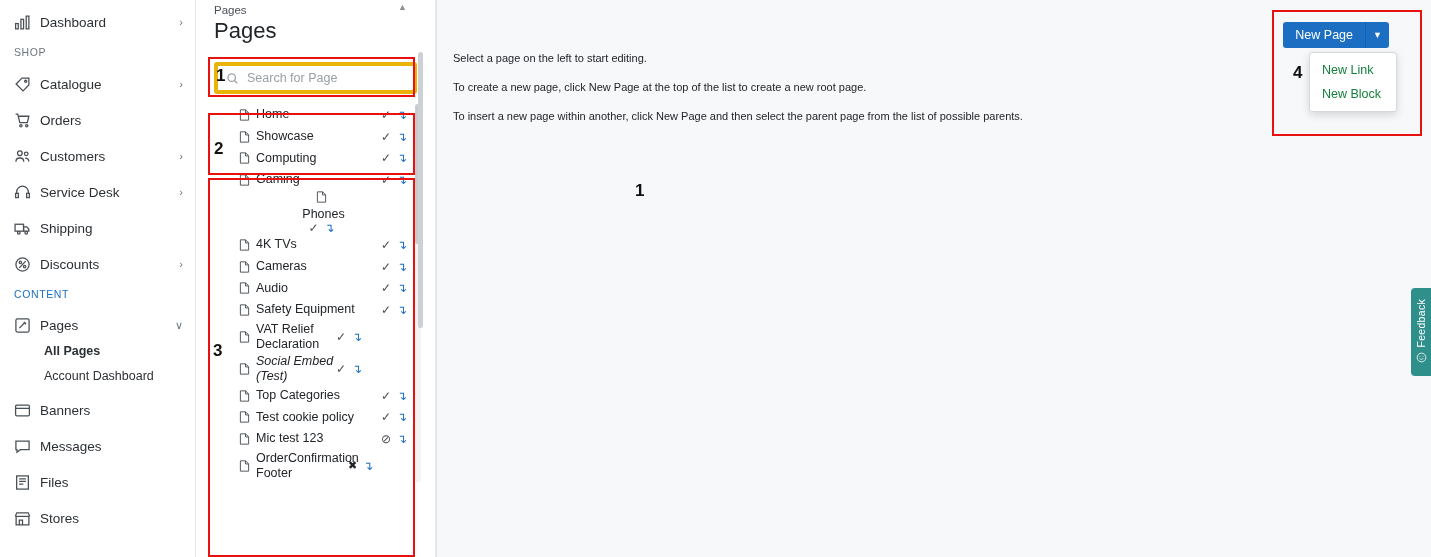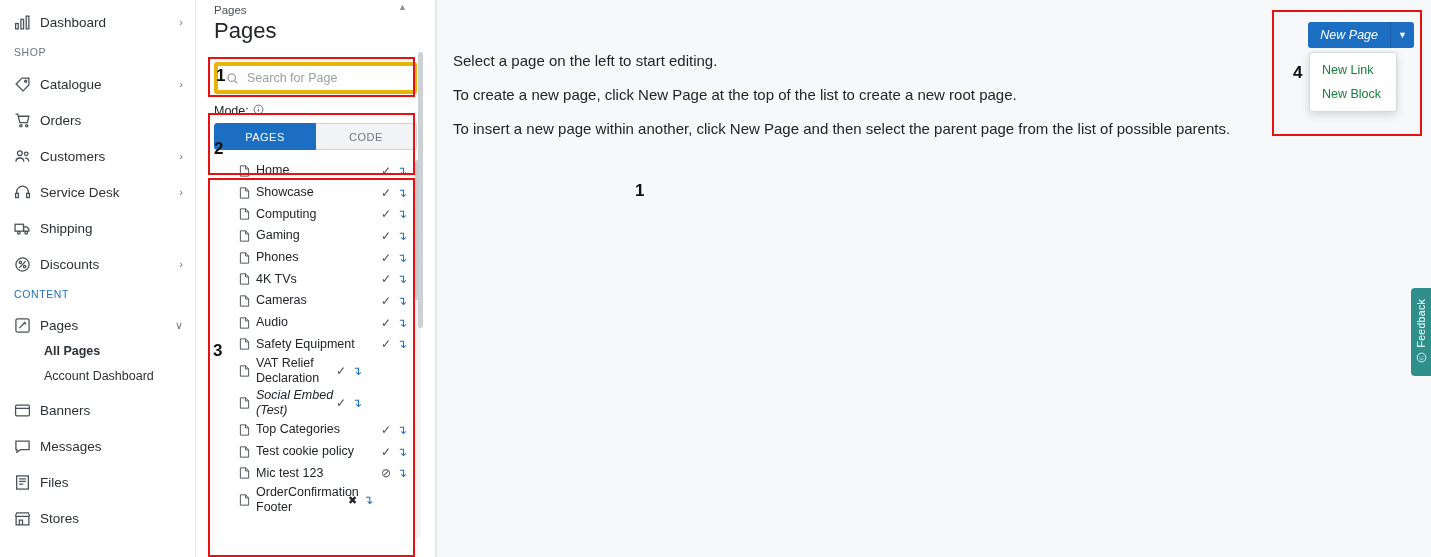--- a/index.html
+++ b/index.html
@@ -204,39 +204,38 @@
   
   .main {
     flex: 1;
     height: 557px;
     background: #f7f8fa;
     position: relative;
     border-left: 1px solid #e3e6ea;
   }
   .main-inner { padding: 52px 0 0 16px; }
   .main-line {
-    font-size: 15px;
+    font-size: 11px;
     color: #212529;
     margin-bottom: 17px;
   }
   .bigmark {
     position: absolute;
     font-weight: bold;
     font-size: 17px;
     color: #111;
   }
 
   
   .newpage-group {
     position: absolute;
     top: 22px;
-    right: 17px;
+    right: 42px;
     display: flex;
     z-index: 5;
-    font-style: italic;
   }
   .newpage-btn {
     background: #1b6ec2;
     color: #fff;
     font-size: 12.5px;
     height: 26px;
     padding: 0 12px;
     display: flex;
     align-items: center;
     border-radius: 3px 0 0 3px;
@@ -501,36 +500,20 @@
         <span style="display:flex;margin-right:6px;">
           <svg width="13" height="13" viewBox="0 0 16 16" fill="none" stroke="#9aa0a6" stroke-width="1.6">
               <circle cx="7" cy="7" r="4.6"></circle>
               <path d="M10.4 10.4 14 14"></path>
             </svg>
         </span>
         <input type="text" placeholder="Search for Page" style="">
       </div>
     </div>
 
-    <div class="modewrap">
-      <div class="modelabel">
-        <span>Mode:</span>
-        <span>
-          <svg width="11" height="11" viewBox="0 0 16 16" fill="none" stroke="#495057" stroke-width="1.2">
-              <circle cx="8" cy="8" r="6.4"></circle>
-              <path d="M8 7v4.2"></path>
-              <circle cx="8" cy="4.6" r=".7" fill="#495057" stroke="none"></circle>
-            </svg>
-        </span>
-      </div>
-      <div class="modebtns">
-        <div class="modebtn on">PAGES</div>
-        <div class="modebtn off">CODE</div>
-      </div>
-    </div>
 
     <div class="tree">
       <div class="tree-track"></div>
       <div class="tree-scroll"></div>
 
       <div class="tree-row" style="padding-left:22px;">
         <span class="pgico">
             <svg width="11" height="12" viewBox="0 0 12 14" fill="none" stroke="#495057" stroke-width="1.1">
               <path d="M1.2 1h6l3.6 3.4V13H1.2z"></path>
               <path d="M7.2 1v3.6h3.6"></path>
@@ -578,21 +561,21 @@
               <path d="M7.2 1v3.6h3.6"></path>
             </svg>
           </span>
         <span class="pgname">Gaming</span>
         <span class="marks">
           <span class="mk ok">✓</span>
           <span class="mk link">↴</span>
         </span>
       </div>
 
-      <div class="tree-row" style="padding-left:22px;">
+      <div class="tree-row" style="padding-left:22px;flex-direction:column;">
         <span class="pgico">
             <svg width="11" height="12" viewBox="0 0 12 14" fill="none" stroke="#495057" stroke-width="1.1">
               <path d="M1.2 1h6l3.6 3.4V13H1.2z"></path>
               <path d="M7.2 1v3.6h3.6"></path>
             </svg>
           </span>
         <span class="pgname">Phones</span>
         <span class="marks">
           <span class="mk ok">✓</span>
           <span class="mk link">↴</span>

